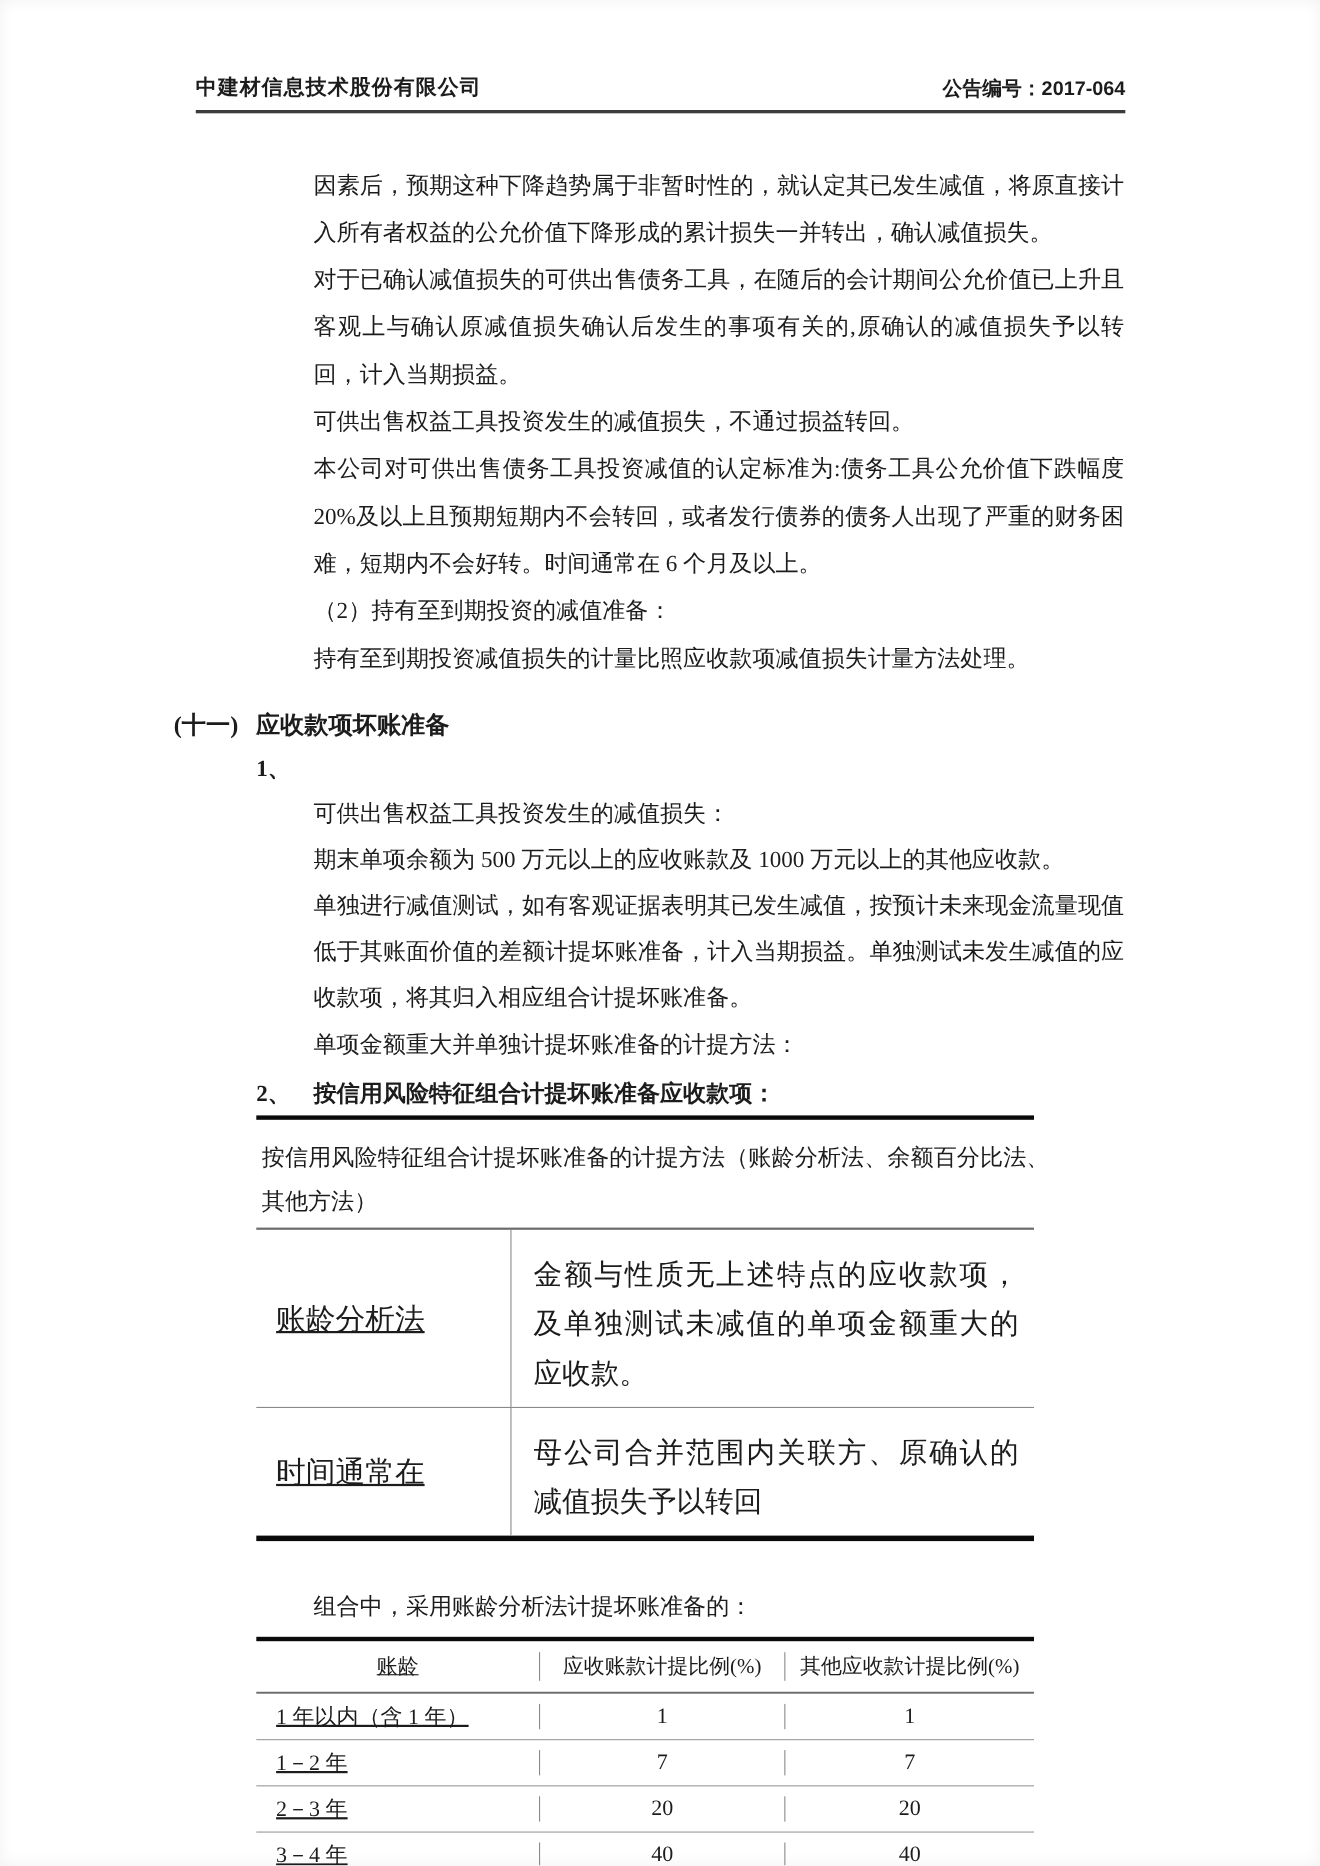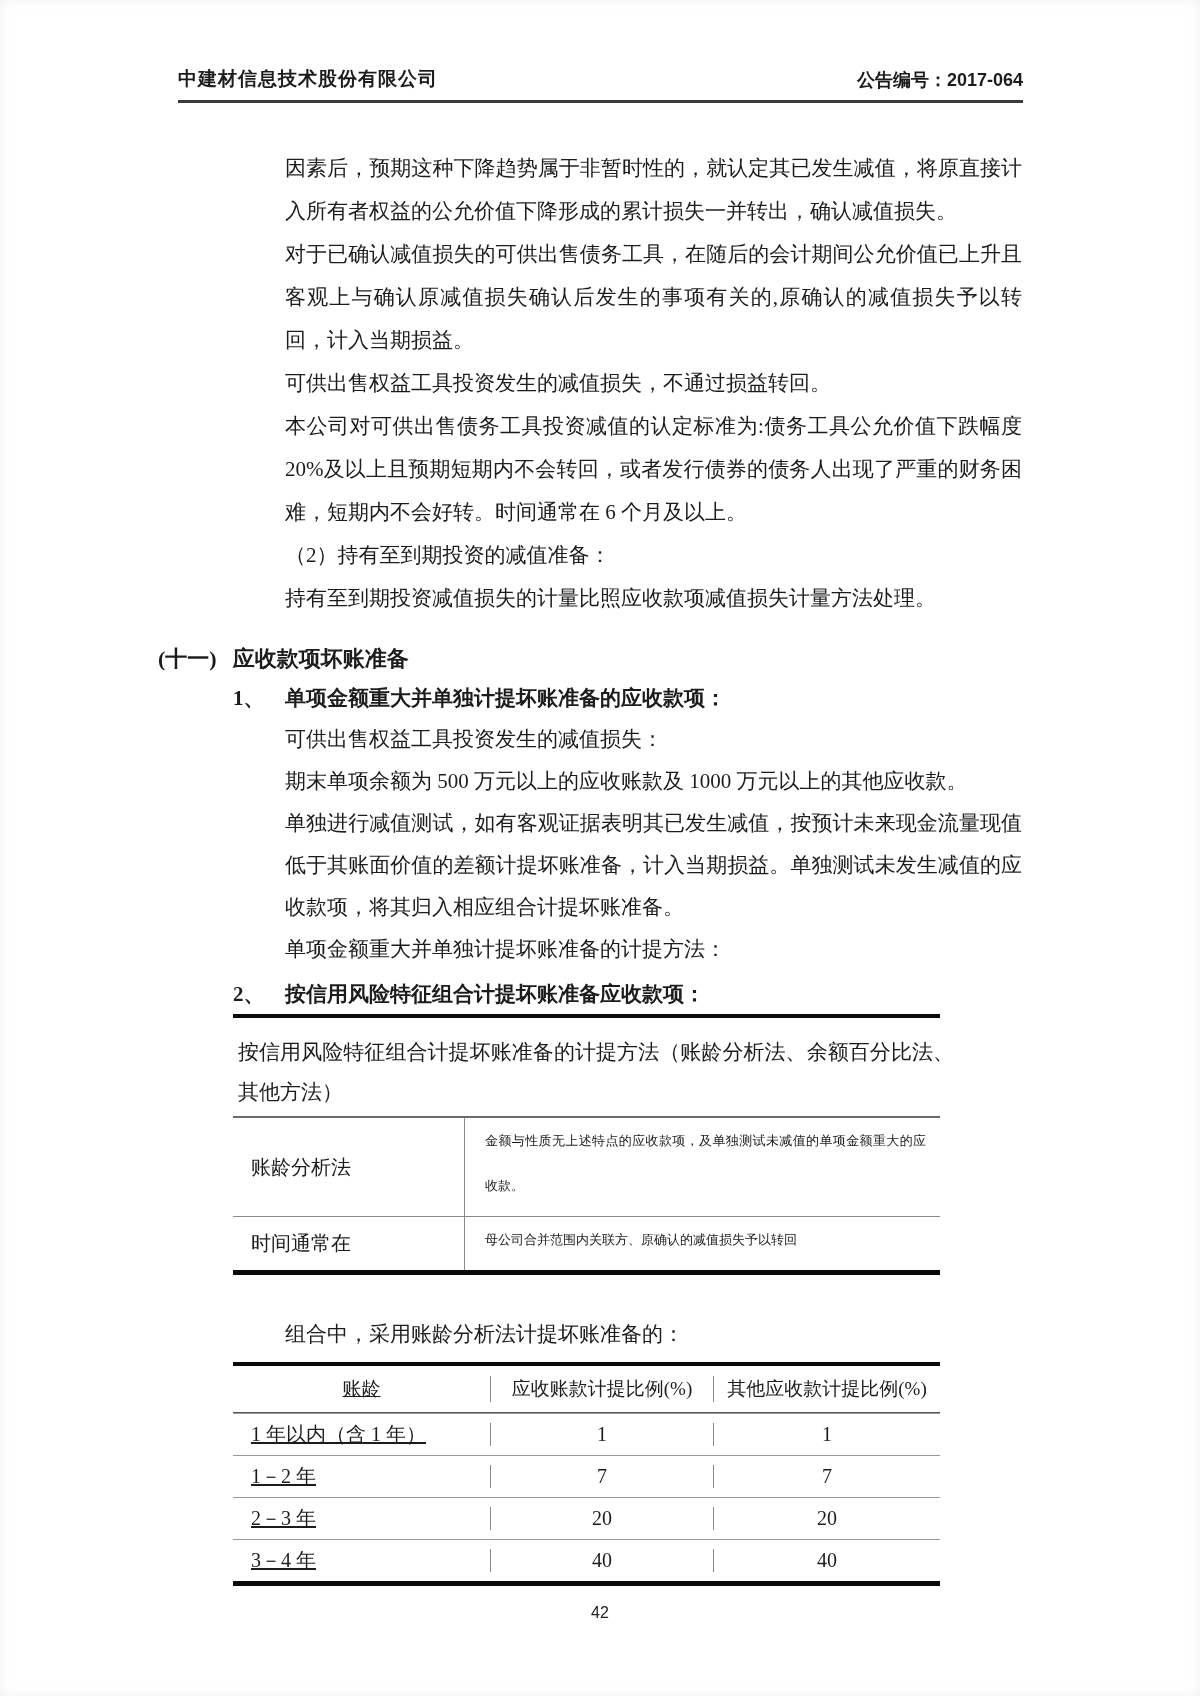--- a/index.html
+++ b/index.html
@@ -68,26 +68,26 @@
     border-top:2px solid #6b6b6b;
     border-bottom:5px solid #0a0a0a;
     box-sizing:border-box;
   }
   .table1 .t1-row{display:flex;}
   .table1 .t1-row + .t1-row{border-top:1.5px solid #8a8a8a;}
   .table1 .t1-method{
     flex:0 0 232px;width:232px;box-sizing:border-box;
     border-right:1.5px solid #8a8a8a;
     display:flex;align-items:center;
-    padding-left:18px;font-size:20px;
+    padding-left:18px;font-size:27px;text-decoration:underline;
   }
   .table1 .t1-desc{
     flex:1;box-sizing:border-box;
-    padding:0 14px 8px 20px;
-    font-size:13px;line-height:45px;
+    padding:18px 14px 8px 20px;
+    font-size:26px;line-height:45px;
     text-align:justify;text-align-last:left;
   }
   
   .aging-intro{
     margin:38px 0 0 285px;width:737px;
     font-size:21px;line-height:43px;
   }
   
   .table2{
     margin:6px 0 0 233px;width:707px;
@@ -130,21 +130,20 @@
     <p>持有至到期投资减值损失的计量比照应收款项减值损失计量方法处理。</p>
   </div>
 
   <div class="section-heading">
     <span class="sec-no">(十一)</span>
     <span>应收款项坏账准备</span>
   </div>
 
   <div class="item-row">
     <span class="item-no">1、</span>
-    <span>单项金额重大并单独计提坏账准备的应收款项：</span>
   </div>
   <div class="item-paras">
     <p>可供出售权益工具投资发生的减值损失：</p>
     <p>期末单项余额为 500 万元以上的应收账款及 1000 万元以上的其他应收款。</p>
     <p>单独进行减值测试，如有客观证据表明其已发生减值，按预计未来现金流量现值低于其账面价值的差额计提坏账准备，计入当期损益。单独测试未发生减值的应收款项，将其归入相应组合计提坏账准备。</p>
     <p>单项金额重大并单独计提坏账准备的计提方法：</p>
   </div>
 
   <div class="item-row underlined">
     <span class="item-no">2、</span>

